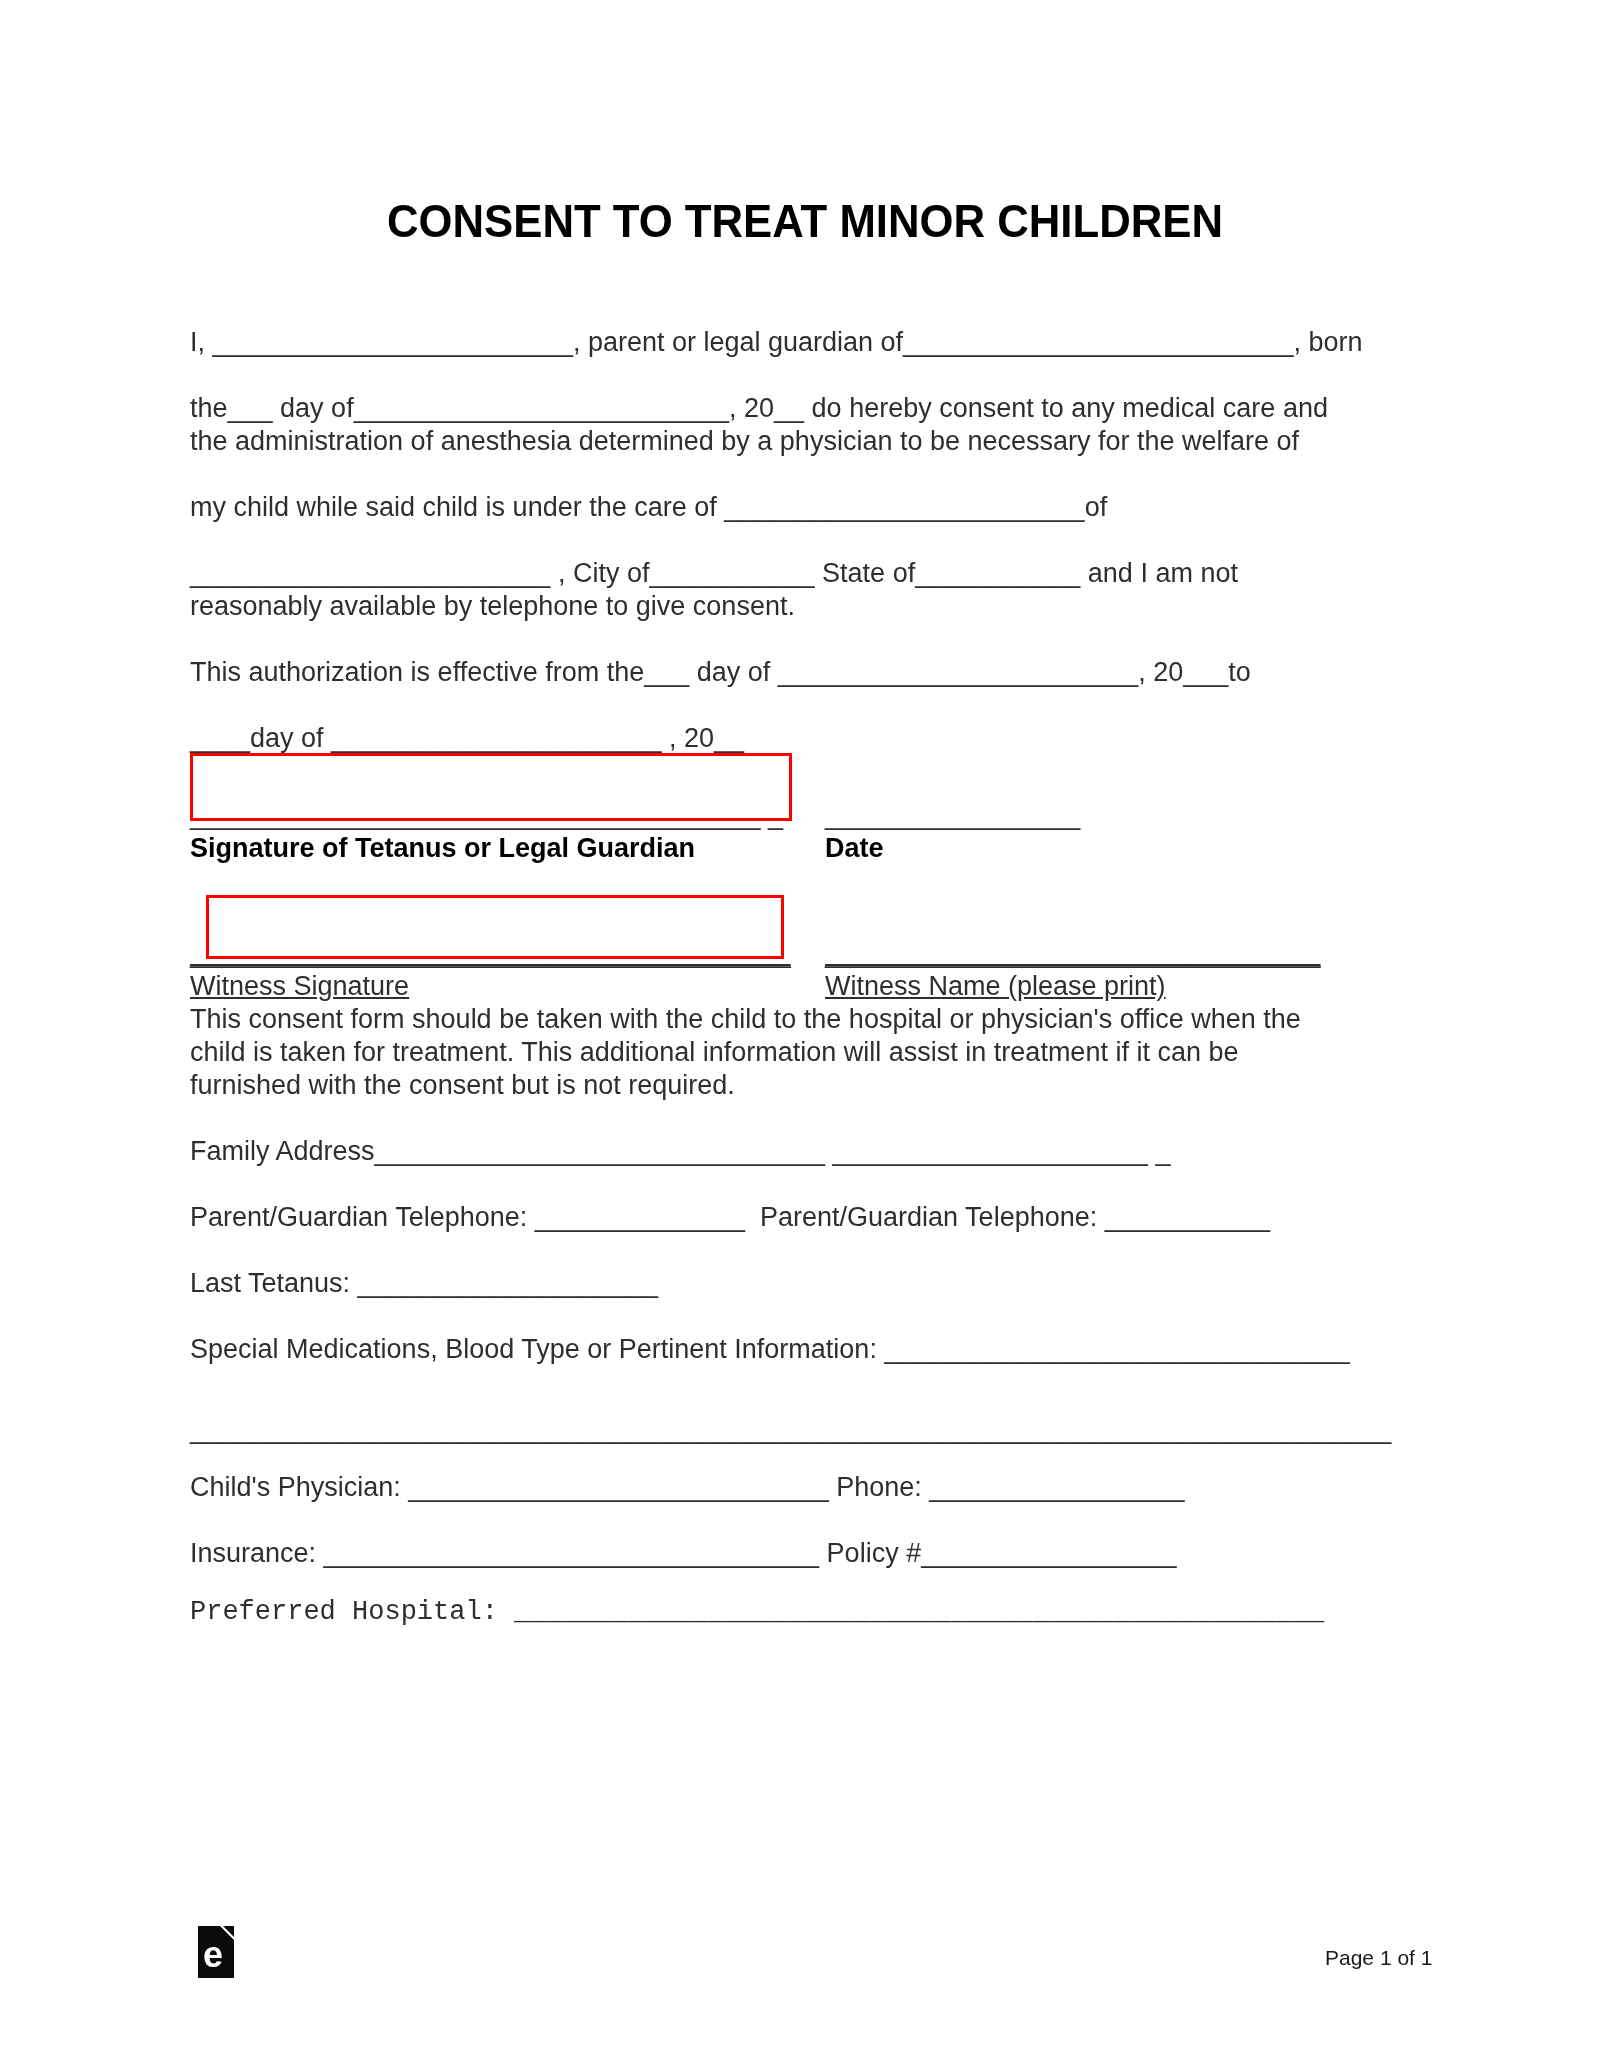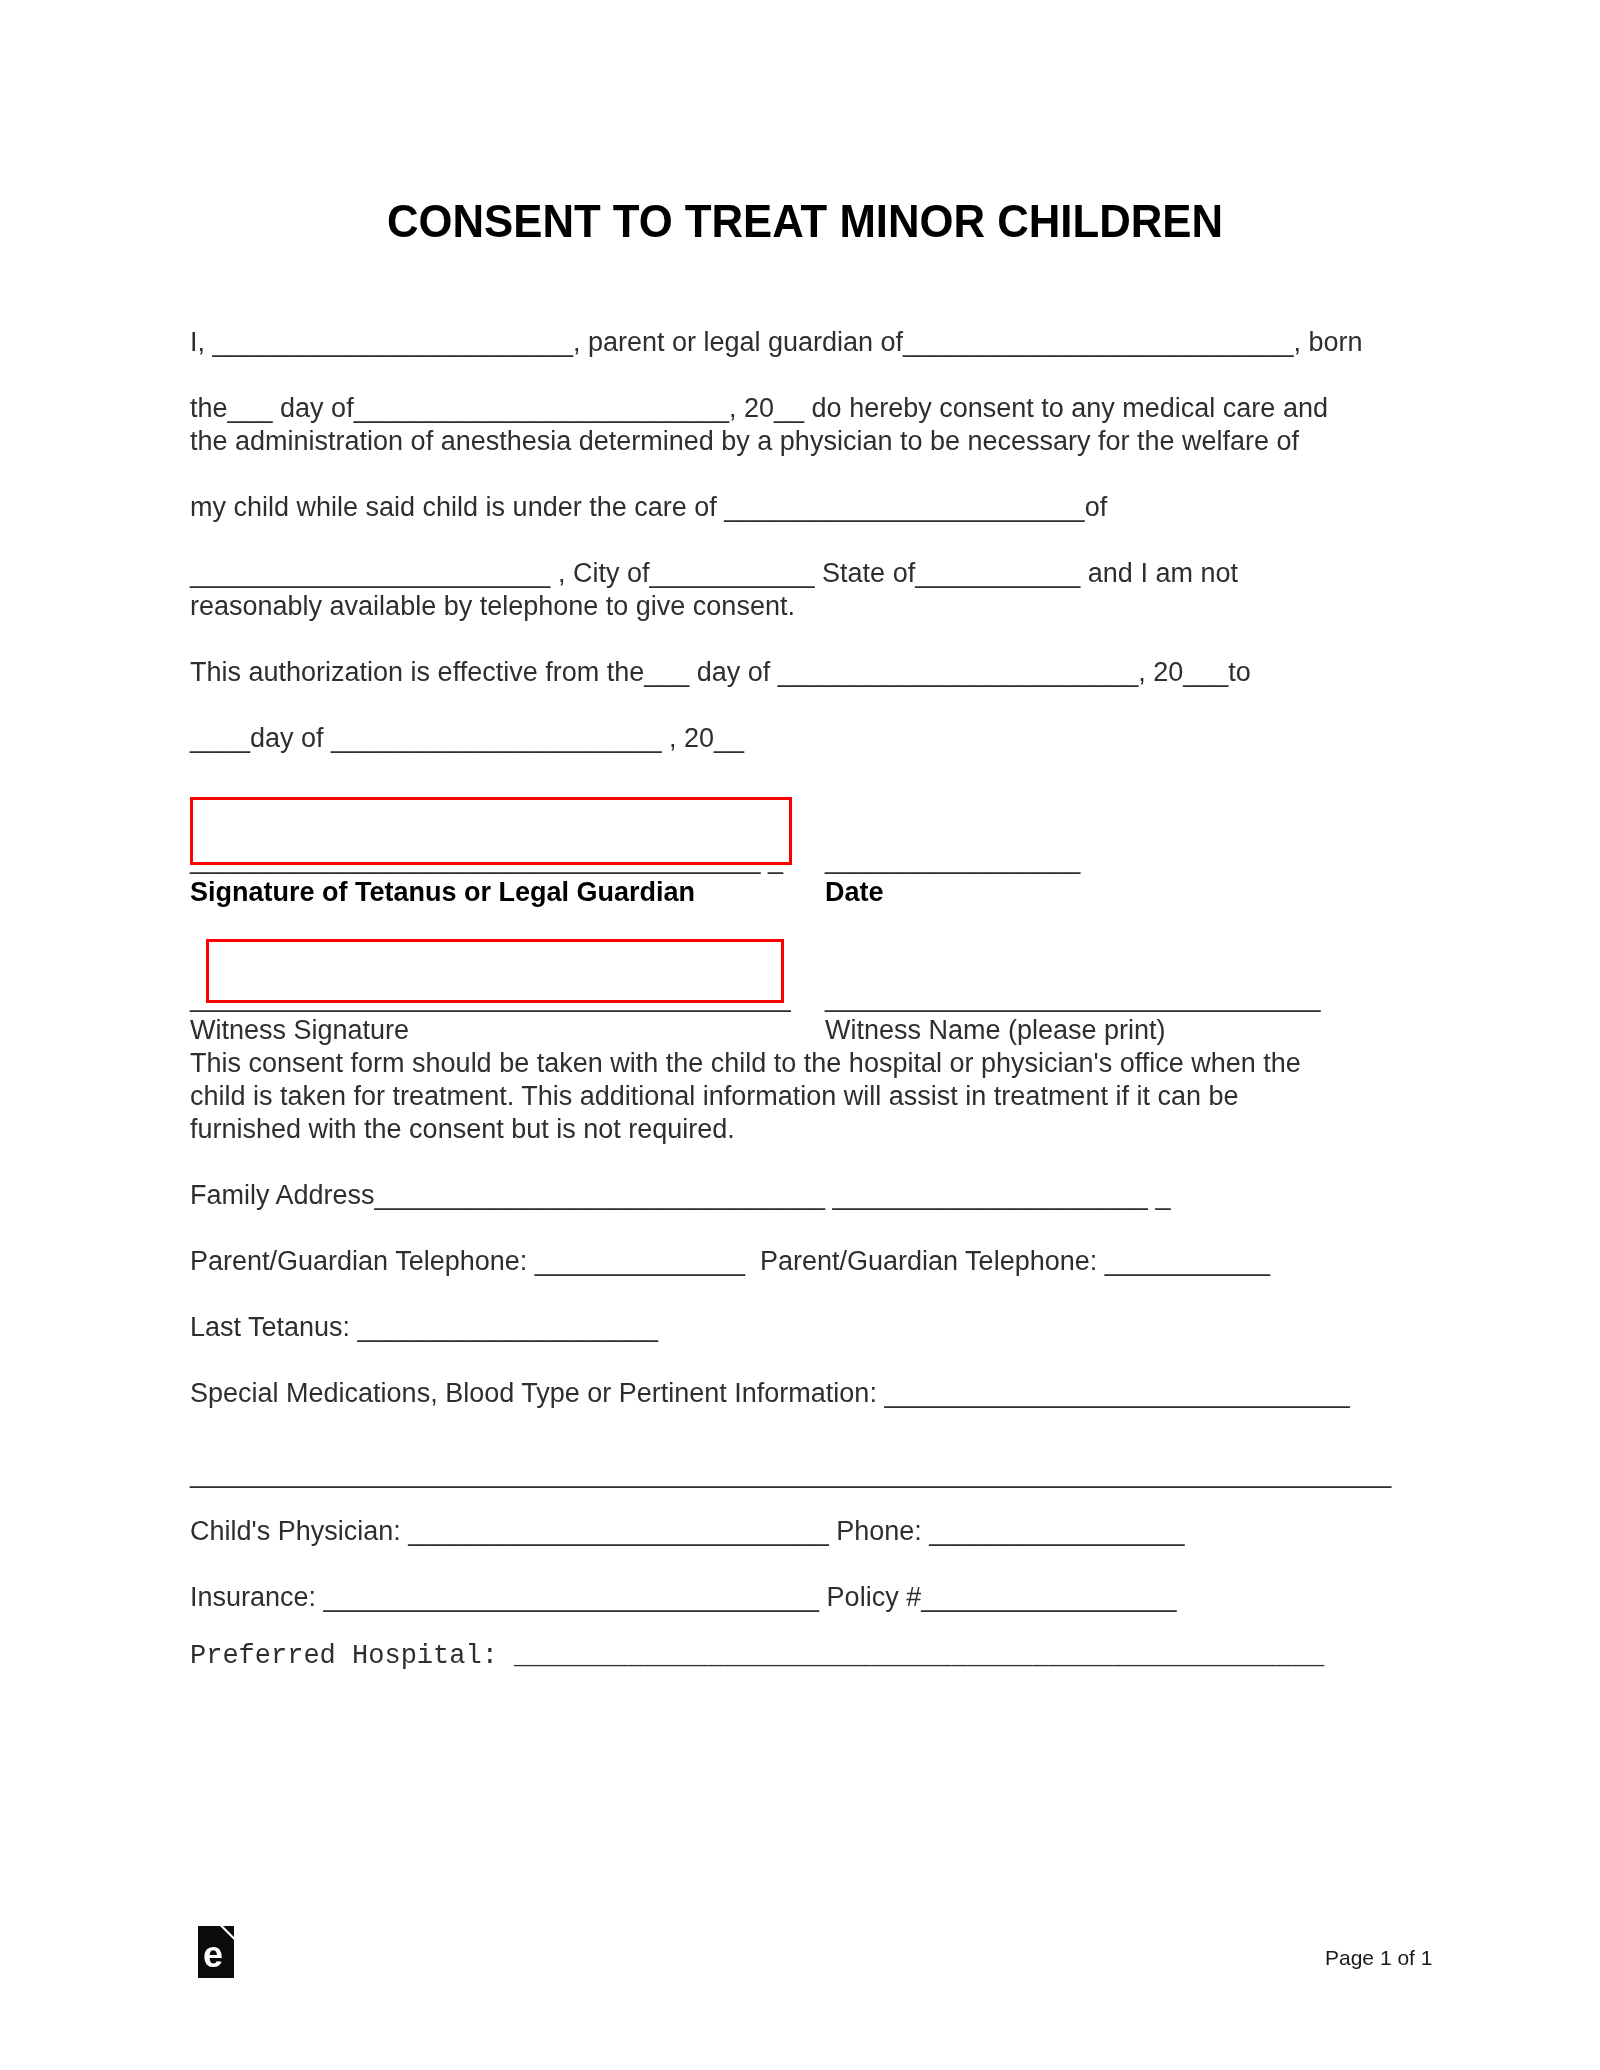--- a/index.html
+++ b/index.html
@@ -17,22 +17,22 @@
   }
   .doc-title {
     font-size:46px; line-height:50px; font-weight:bold; color:#000;
     text-align:center; margin:0 0 80px 0;
     transform:scaleX(0.95); transform-origin:center;
     white-space:nowrap;
   }
   p.para { margin:0 0 33px 0; white-space:pre-line; }
   .row { display:flex; }
   .col-left { width:635px; flex:0 0 auto; }
-  .sig-block { position:relative; margin-top:88px; }
-  .wit-block { position:relative; margin-top:72px; }
+  .sig-block { position:relative; margin-top:44px; }
+  .wit-block { position:relative; margin-top:72px;text-decoration:underline; }
   .para-after-wit { margin-top:17px; }
   .red-box {
     position:absolute; border:3px solid #ff0000; background:transparent;
     box-sizing:border-box;
   }
   .red-box.parent { left:0px;  top:-46px; width:602px; height:68px; }
   .red-box.witness{ left:16px; top:-42px; width:578px; height:64px; }
   .bold-label { font-weight:bold; color:#000; }
   .line-text { white-space:pre; }
   .field { margin:0 0 33px 0; white-space:pre; }

